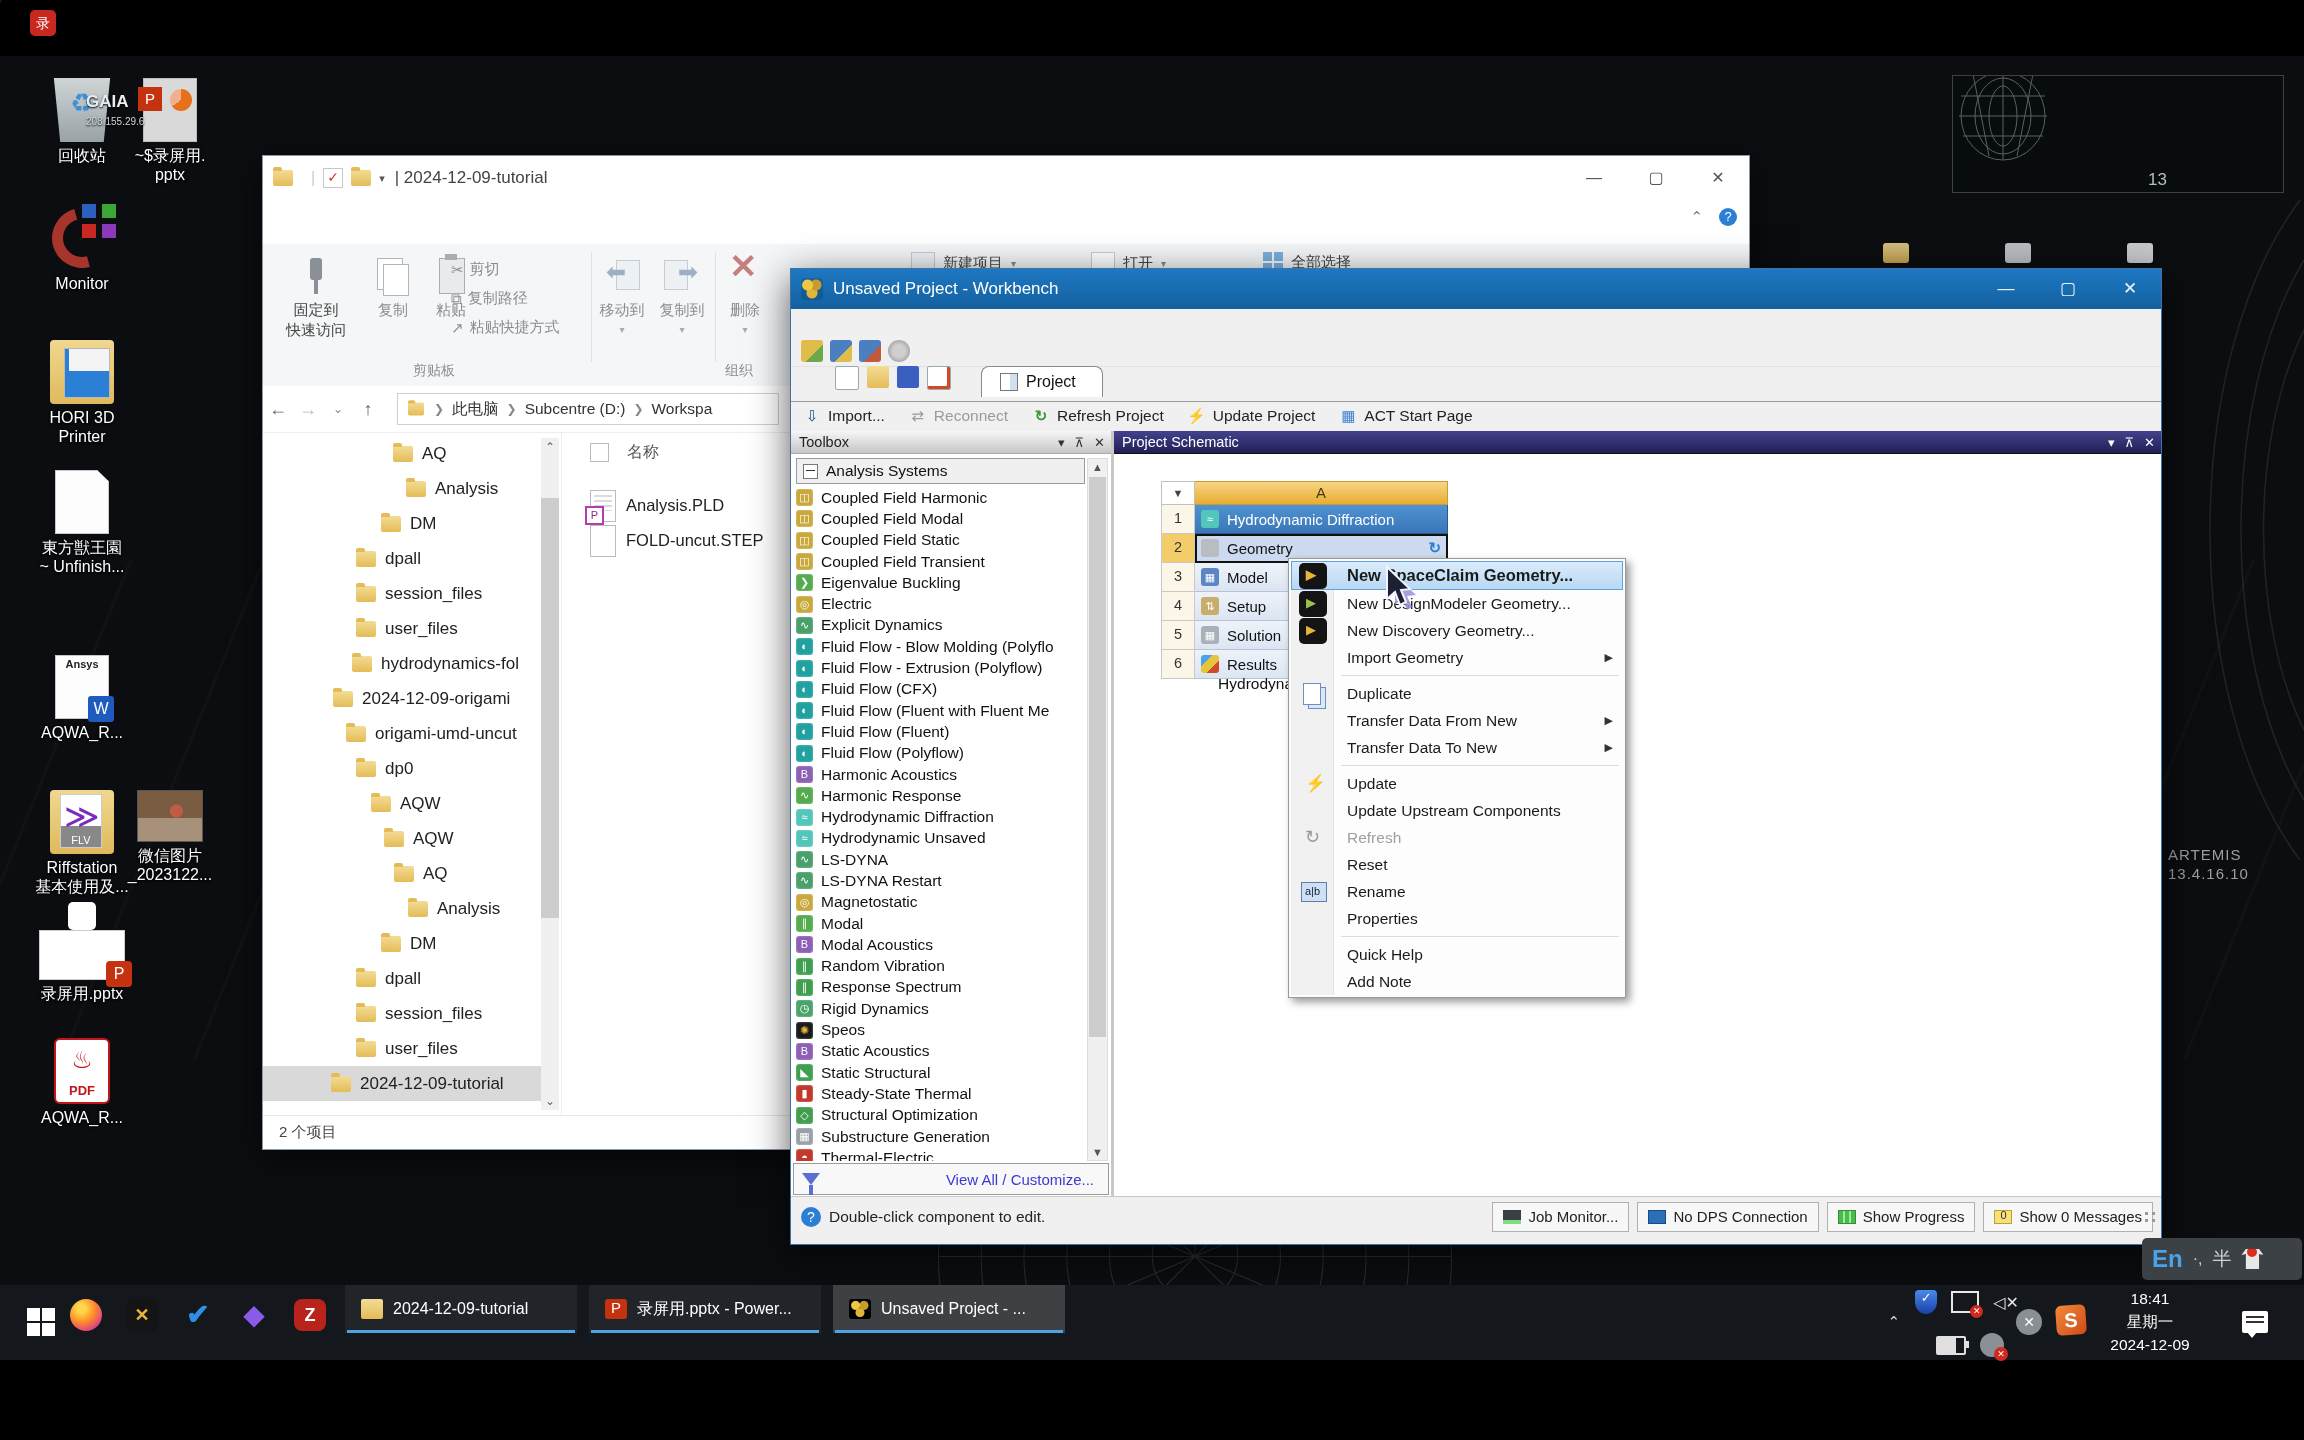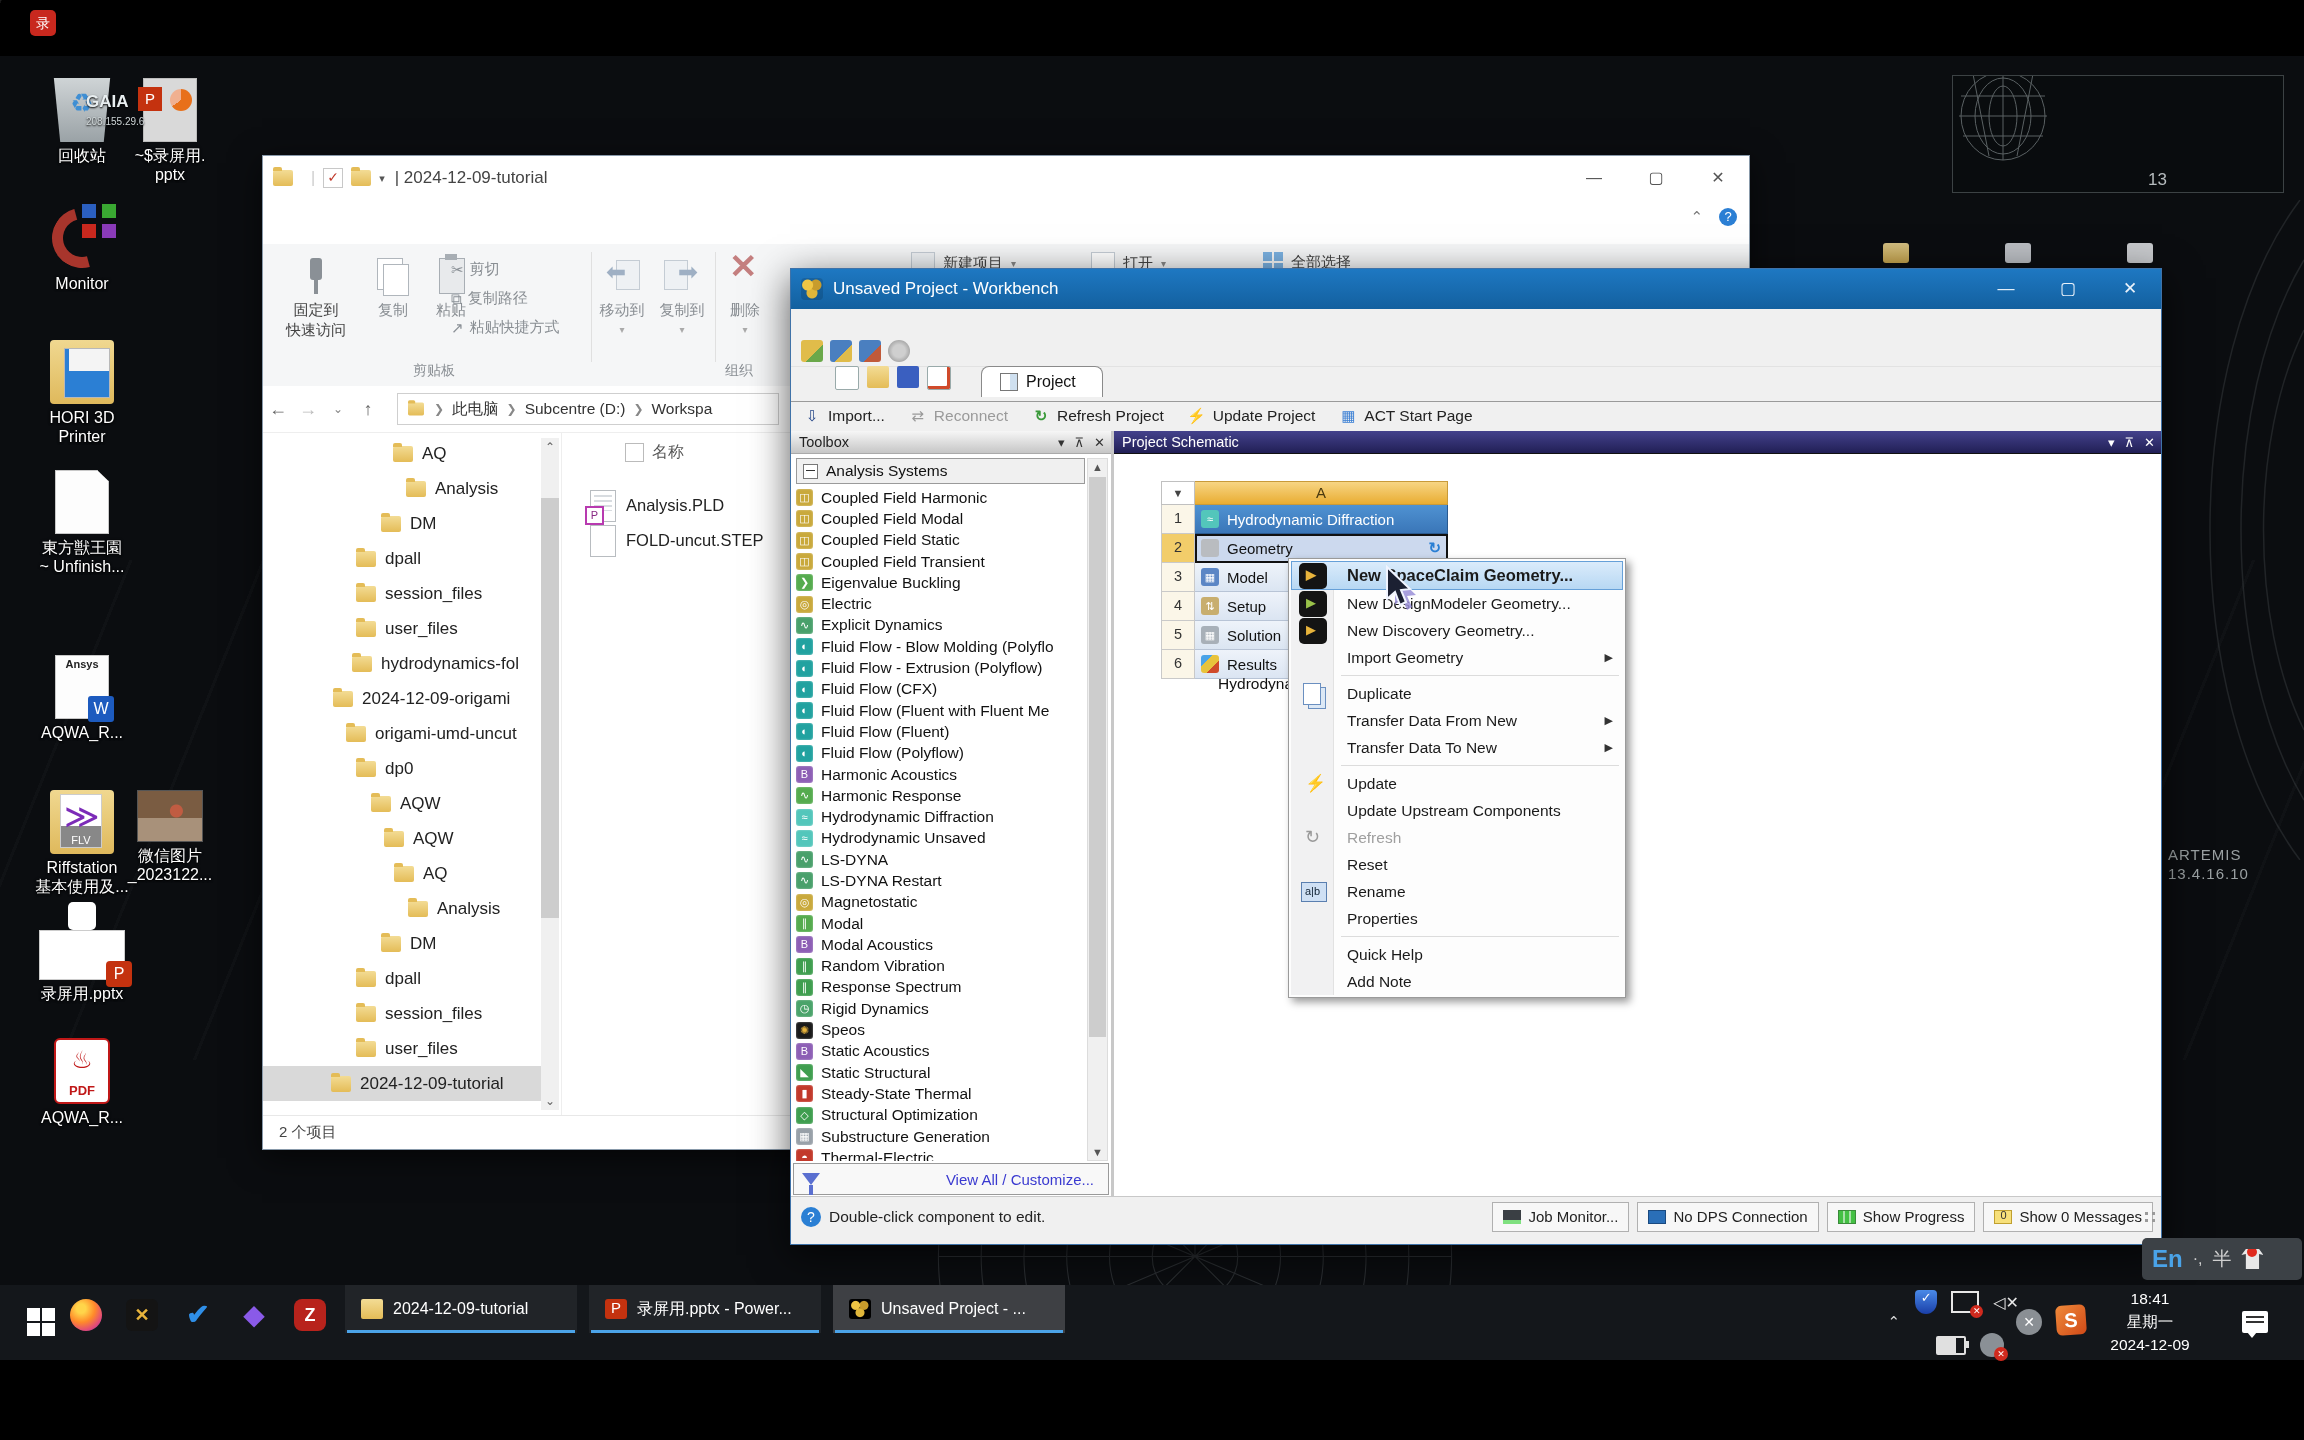--- a/index.html
+++ b/index.html
@@ -114,21 +114,21 @@
   .tree-scroll{position:absolute;right:2px;top:6px;bottom:6px;width:18px;background:#f0f0f0;}
   .tree-scroll .thumb{position:absolute;left:0;right:0;top:60px;height:420px;background:#cdcdcd;}
   .tree-scroll .up,.tree-scroll .dn{position:absolute;left:0;right:0;height:18px;color:#666;font-size:12px;text-align:center;line-height:18px;}
   .tree-scroll .dn{bottom:0;}
   .tree-rows{position:absolute;left:0;top:4px;right:20px;}
   .tree-row{height:35px;display:flex;align-items:center;gap:9px;white-space:nowrap;overflow:hidden;color:#222;font-size:17px;}
   .tree-row.selected{background:#d9d9d9;}
   .tfold{flex:0 0 auto;width:20px;height:16px;background:linear-gradient(#f3dc95,#e4bc57);border-radius:2px;position:relative;}
   .tfold::before{content:"";position:absolute;left:0;top:-3px;width:9px;height:4px;background:#e4bc57;border-radius:2px 2px 0 0;}
   .flist{position:relative;flex:1;overflow:hidden;}
-  .flist-head{position:absolute;left:28px;top:10px;display:flex;align-items:center;gap:8px;color:#555;font-size:16px;margin-left:35px;}
+  .flist-head{position:absolute;left:28px;top:10px;display:flex;align-items:center;gap:18px;color:#555;font-size:16px;}
   .hd-check{width:17px;height:17px;border:1px solid #bbb;background:#fff;}
   .file-rows{position:absolute;left:28px;top:56px;right:0;}
   .file-row{height:35px;display:flex;align-items:center;gap:10px;color:#222;font-size:16.5px;white-space:nowrap;}
   .fic{position:relative;width:24px;height:30px;background:#fff;border:1px solid #b8bcc0;flex:0 0 auto;}
   .fic.f-pld::after{content:"P";position:absolute;left:-6px;bottom:-4px;width:15px;height:15px;background:#fff;border:2px solid #b83ab0;color:#8a2a84;font-size:11px;line-height:14px;text-align:center;}
   .fic.f-pld::before{content:"";position:absolute;left:3px;top:4px;right:3px;height:16px;background:repeating-linear-gradient(#d8dce0 0 2px,transparent 2px 5px);}
   .ex-status{position:absolute;left:0;bottom:0;right:0;height:33px;border-top:1px solid #e8e8e8;display:flex;align-items:center;padding-left:16px;color:#444;font-size:15px;background:#fff;}
   
   .wb{left:790px;top:268px;width:1372px;height:977px;z-index:20;background:#f0f0f0;
     border:1px solid #3f72a8;box-shadow:0 10px 36px rgba(0,0,0,.65);box-sizing:border-box;}

